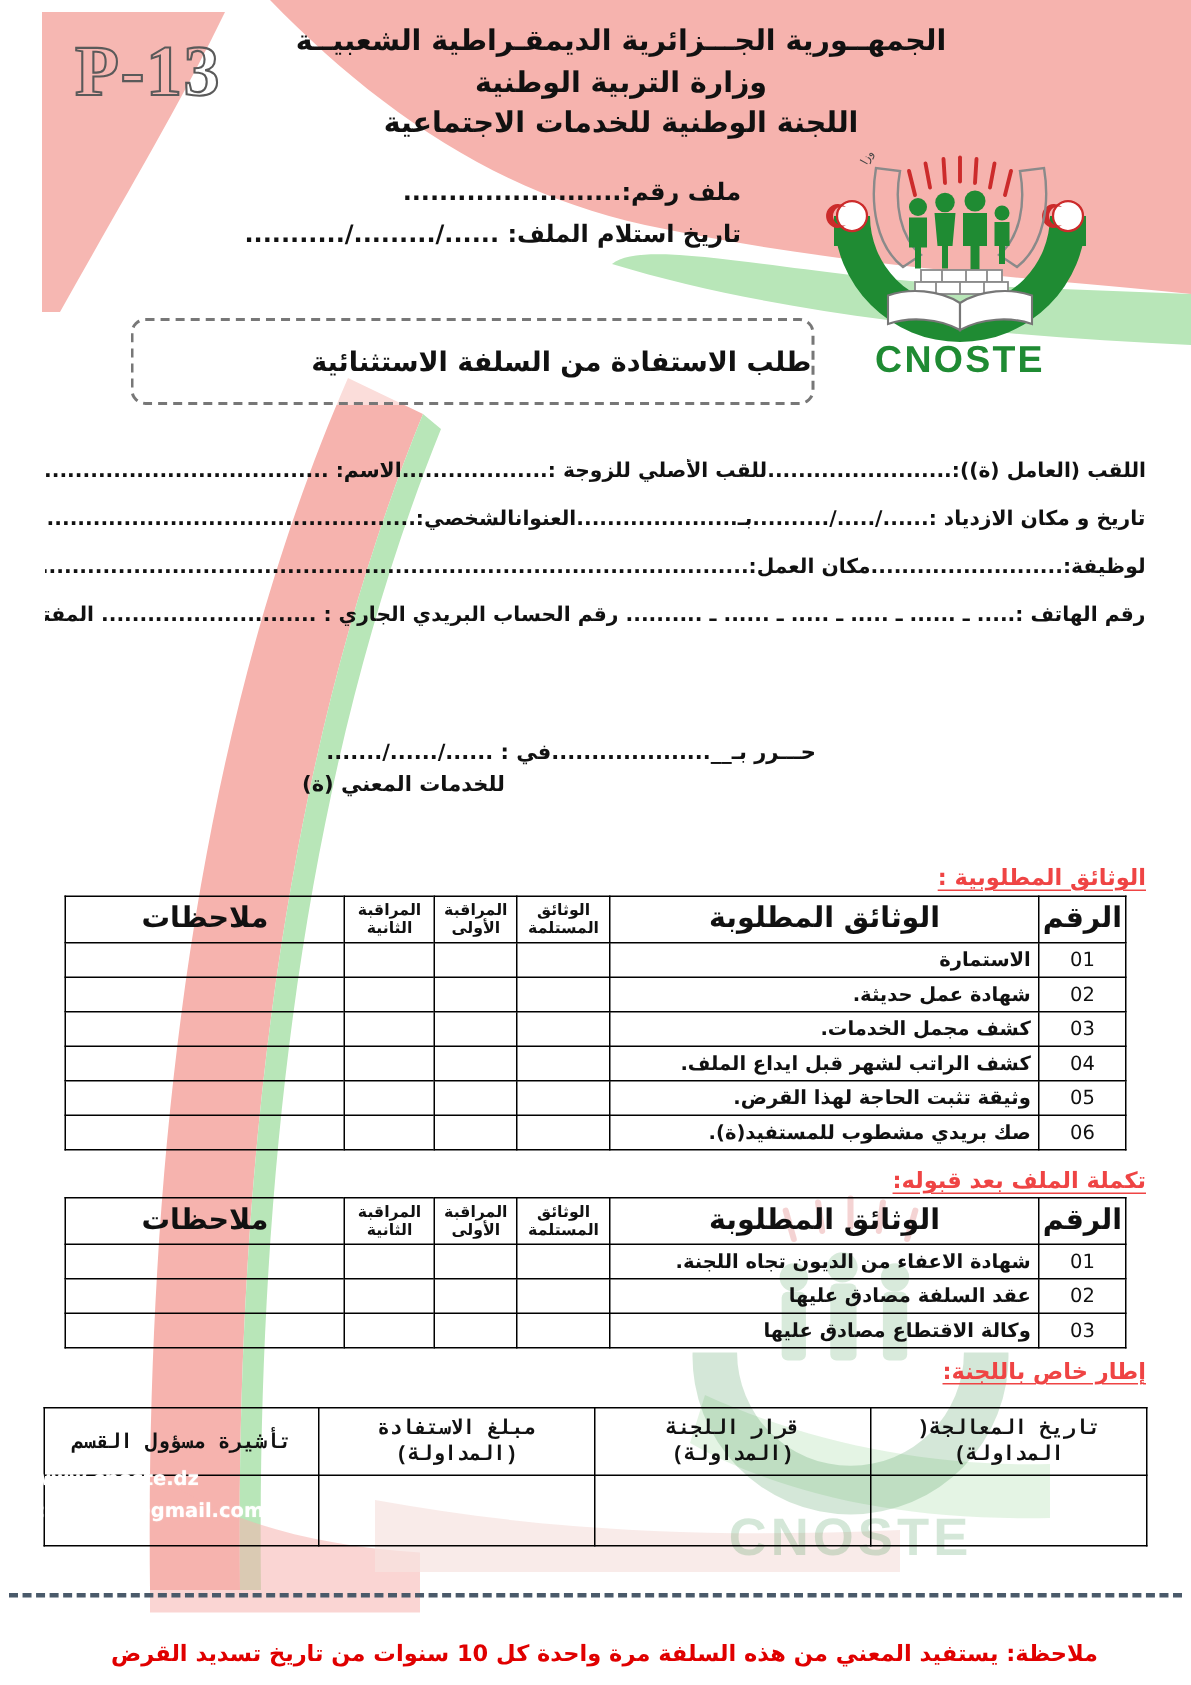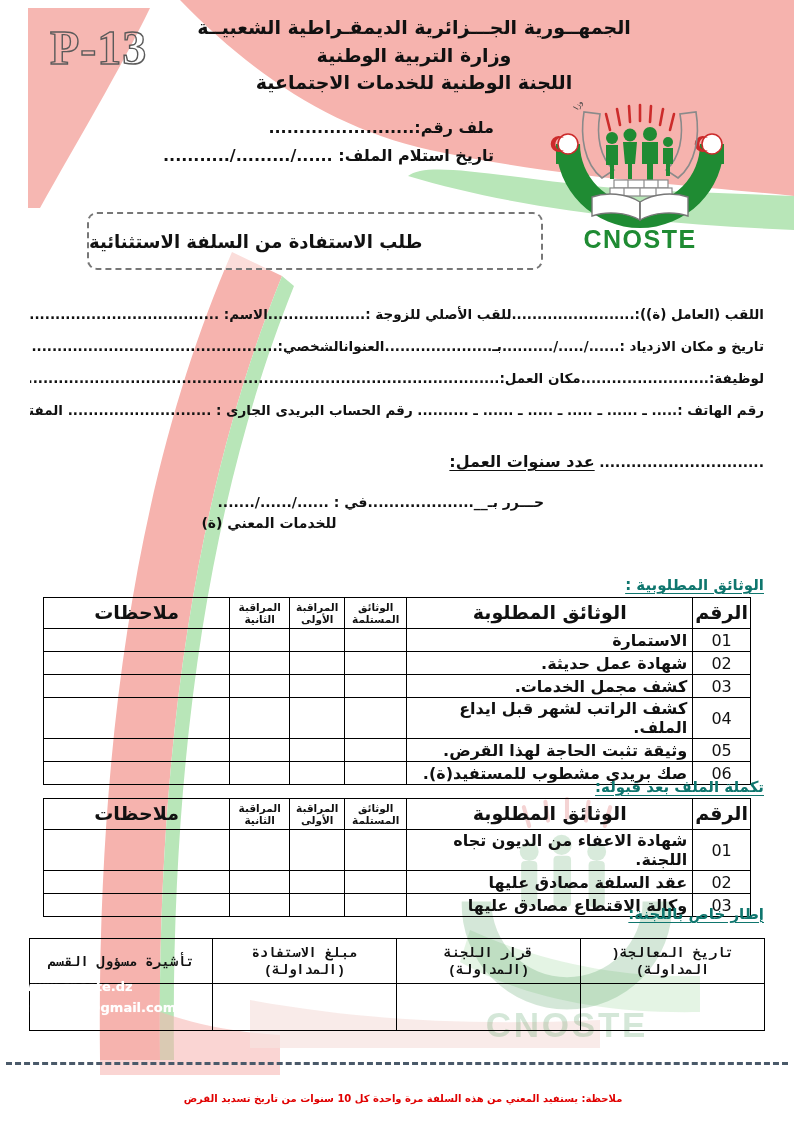--- a/index.html
+++ b/index.html
@@ -85,21 +85,21 @@
 
   
   .title-box {
     position: absolute;
     top: 212px; right: 251px;
     width: 452px; height: 54px;
     border: 2px dashed #777;
     border-radius: 10px;
     display: flex;
     align-items: center;
-    justify-content: flex-end;
+    justify-content: flex-start;
     background: rgba(255,255,255,0.55);
   }
   .title-box span {
     font-family: "DejaVu Sans", sans-serif;
     font-size: 18px;
     font-weight: bold;
     color: #111;
   }
 
   
@@ -162,21 +162,21 @@
     text-align: center;
     padding-right: 120px;
   }
 
   
   .sec-head {
     position: absolute;
     font-family: "DejaVu Sans", sans-serif;
     font-size: 15px;
     font-weight: bold;
-    color: #0f766e;
+    color: #ef4444;
     text-decoration: underline;
     text-underline-offset: 3px;
     right: 30px;
   }
   #head-docs      { top: 576px; }
   #head-complete  { top: 778px; }
   #head-committee { top: 905px; }
 
   
   table.doc-table {
@@ -194,21 +194,21 @@
   table.doc-table th {
     font-size: 19px;
     font-weight: bold;
     text-align: center;
     padding: 3px 2px;
     line-height: 1.15;
   }
   table.doc-table th.small-h { font-size: 10.5px; }
   table.doc-table td {
     height: 20px;
-    font-size: 16px;
+    font-size: 13px;
     padding: 1px 5px;
   }
   td.c-num  { text-align: center; font-family: "Liberation Serif", serif; font-size: 14px; }
   td.c-doc  { text-align: right; font-weight: bold; }
   td.c-blank{ }
 
   #table-docs     { top: 597px; right: 43px; width: 708px; }
   #table-complete { top: 798px; right: 43px; width: 708px; }
 
   
@@ -255,21 +255,21 @@
     left: 6px; right: 6px;
     top: 1062px;
     border-top: 3px dashed #4a5a6a;
   }
   .footnote {
     position: absolute;
     left: 12px; right: 0;
     top: 1093px;
     text-align: center;
     font-family: "DejaVu Sans", sans-serif;
-    font-size: 10px;
+    font-size: 15px;
     font-weight: bold;
     color: #e00000;
   }
 </style>
 </head>
 <body>
 
 <div id="page">
 
   <div class="bg-layer">
@@ -412,24 +412,20 @@
     <span>طلب الاستفادة من السلفة الاستثنائية</span>
   </div>
 
   <div class="info">
     <div class="info-row">اللقب (العامل (ة)):........................للقب الأصلي للزوجة :...................الاسم: .................................................................</div>
     <div class="info-row">تاريخ و مكان الازدياد :....../...../..........بـ.....................العنوانالشخصي:.................................................................</div>
     <div class="info-row">لوظيفة:.........................مكان العمل:..................................................................................................................</div>
     <div class="info-row">رقم الهاتف :..... ـ ...... ـ ..... ـ ..... ـ ...... ـ ..........   رقم الحساب البريدي الجاري : ............................ المفتاح ...............</div>
   </div>
 
-  <div class="years-row">
-    <span class="years-dots">...............................</span>
-    <span class="years-label">عدد سنوات العمل:</span>
-  </div>
 
   <div class="sign-block">
     <div class="sign-line1">حـــرر بـ__....................في : ....../....../.......</div>
     <div class="sign-line2">للخدمات المعني (ة)</div>
   </div>
 
   <div class="sec-head" id="head-docs">الوثائق المطلوبية :</div>
 
   <table class="doc-table" id="table-docs">
     <colgroup>

